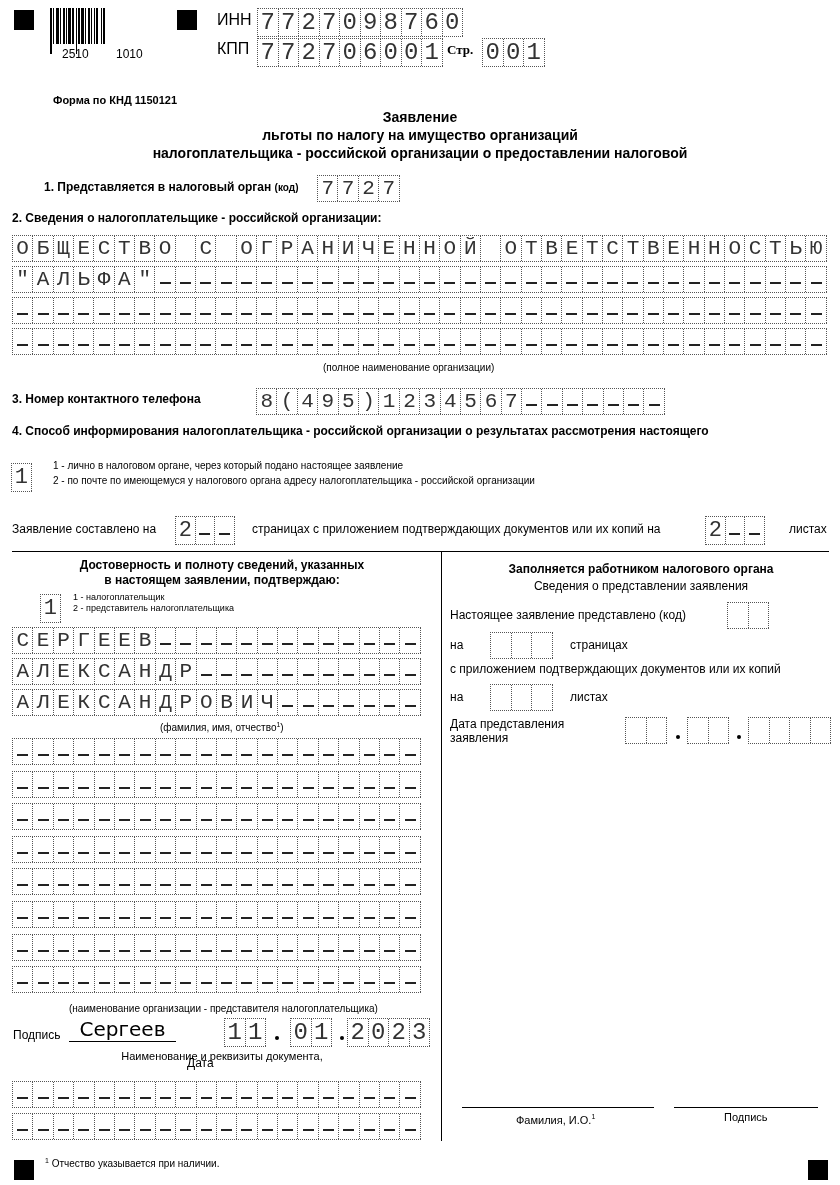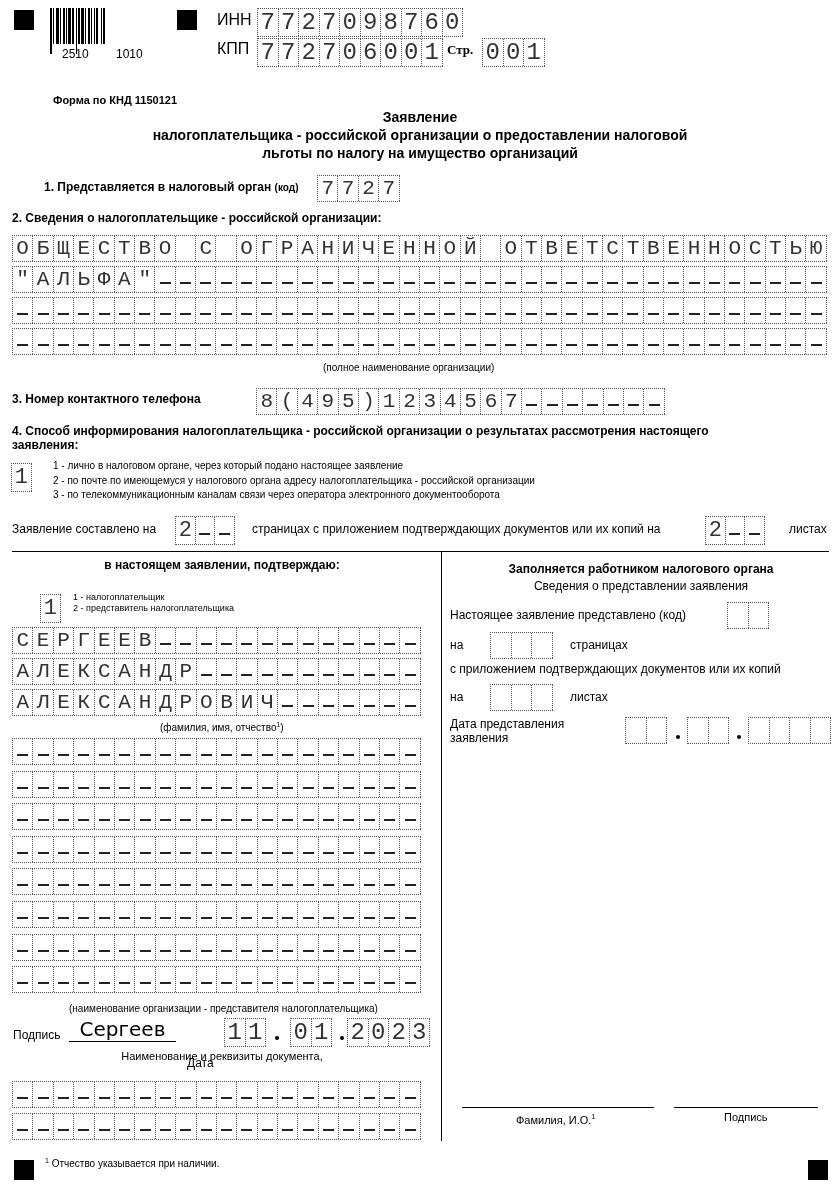--- a/index.html
+++ b/index.html
@@ -103,22 +103,22 @@
 <div class="abs bold t13" style="left:447px;top:42px;font-family:Liberation Serif, serif;">Стр.</div>
 <div class="cells big" style="left:482px;top:38px;">
     <div class="cell">0</div>
     <div class="cell">0</div>
     <div class="cell">1</div>
   </div>
 
 <div class="abs bold t11" style="left:53px;top:94px;">Форма по КНД 1150121</div>
 <div class="abs bold center" style="left:0;width:840px;top:108px;font-size:14px;line-height:18px;">
   <div>Заявление</div>
+  <div>льготы по налогу на имущество организаций</div>
   <div>налогоплательщика - российской организации о предоставлении налоговой</div>
-  <div>льготы по налогу на имущество организаций</div>
 </div>
 
 <div class="abs bold t12" style="left:12px;top:180px;margin-left:32px;">
   <span>1. Представляется в налоговый орган</span> <span class="t10">(код)</span>
 </div>
 <div class="cells mid" style="left:317px;top:175px;">
     <div class="cell">7</div>
     <div class="cell">7</div>
     <div class="cell">2</div>
     <div class="cell">7</div>
@@ -316,49 +316,48 @@
     <div class="cell dash"></div>
     <div class="cell dash"></div>
     <div class="cell dash"></div>
     <div class="cell dash"></div>
     <div class="cell dash"></div>
     <div class="cell dash"></div>
   </div>
 
 <div class="abs bold t12" style="left:12px;top:424px;line-height:14px;">
   <div>4. Способ информирования налогоплательщика - российской организации о результатах рассмотрения настоящего</div>
-  <div>заявления:</div>
 </div>
 <div class="cells sm" style="left:11px;top:463px;">
     <div class="cell">1</div>
   </div>
 <div class="abs t10" style="left:53px;top:459px;line-height:14.5px;">
   <div>1 - лично в налоговом органе, через который подано настоящее заявление</div>
   <div>2 - по почте по имеющемуся у налогового органа адресу налогоплательщика - российской организации</div>
-  <div>3 - по телекоммуникационным каналам связи через оператора электронного документооборота</div>
 </div>
 
 <div class="abs t12" style="left:12px;top:522px;">Заявление составлено на</div>
 <div class="cells sm" style="left:175px;top:516px;">
     <div class="cell">2</div>
     <div class="cell dash"></div>
     <div class="cell dash"></div>
   </div>
 <div class="abs t12" style="left:252px;top:522px;">страницах с приложением подтверждающих документов или их копий на</div>
 <div class="cells sm" style="left:705px;top:516px;">
     <div class="cell">2</div>
     <div class="cell dash"></div>
     <div class="cell dash"></div>
   </div>
 <div class="abs t12" style="left:789px;top:522px;">листах</div>
 
 <div class="hline" style="left:12px;top:551px;width:817px;"></div>
 <div class="vline" style="left:441px;top:551px;height:590px;"></div>
 
 <div class="abs bold center t12" style="left:12px;width:420px;top:558px;line-height:15px;">
+  <div>Достоверность и полноту сведений, указанных</div>
   <div>в настоящем заявлении, подтверждаю:</div>
 </div>
 <div class="cells sm" style="left:40px;top:594px;">
     <div class="cell">1</div>
   </div>
 <div class="abs" style="left:73px;top:592px;font-size:9px;line-height:11px;">
   <div>1 - налогоплательщик</div>
   <div>2 - представитель налогоплательщика</div>
 </div>
 <div id="fio-rows">

